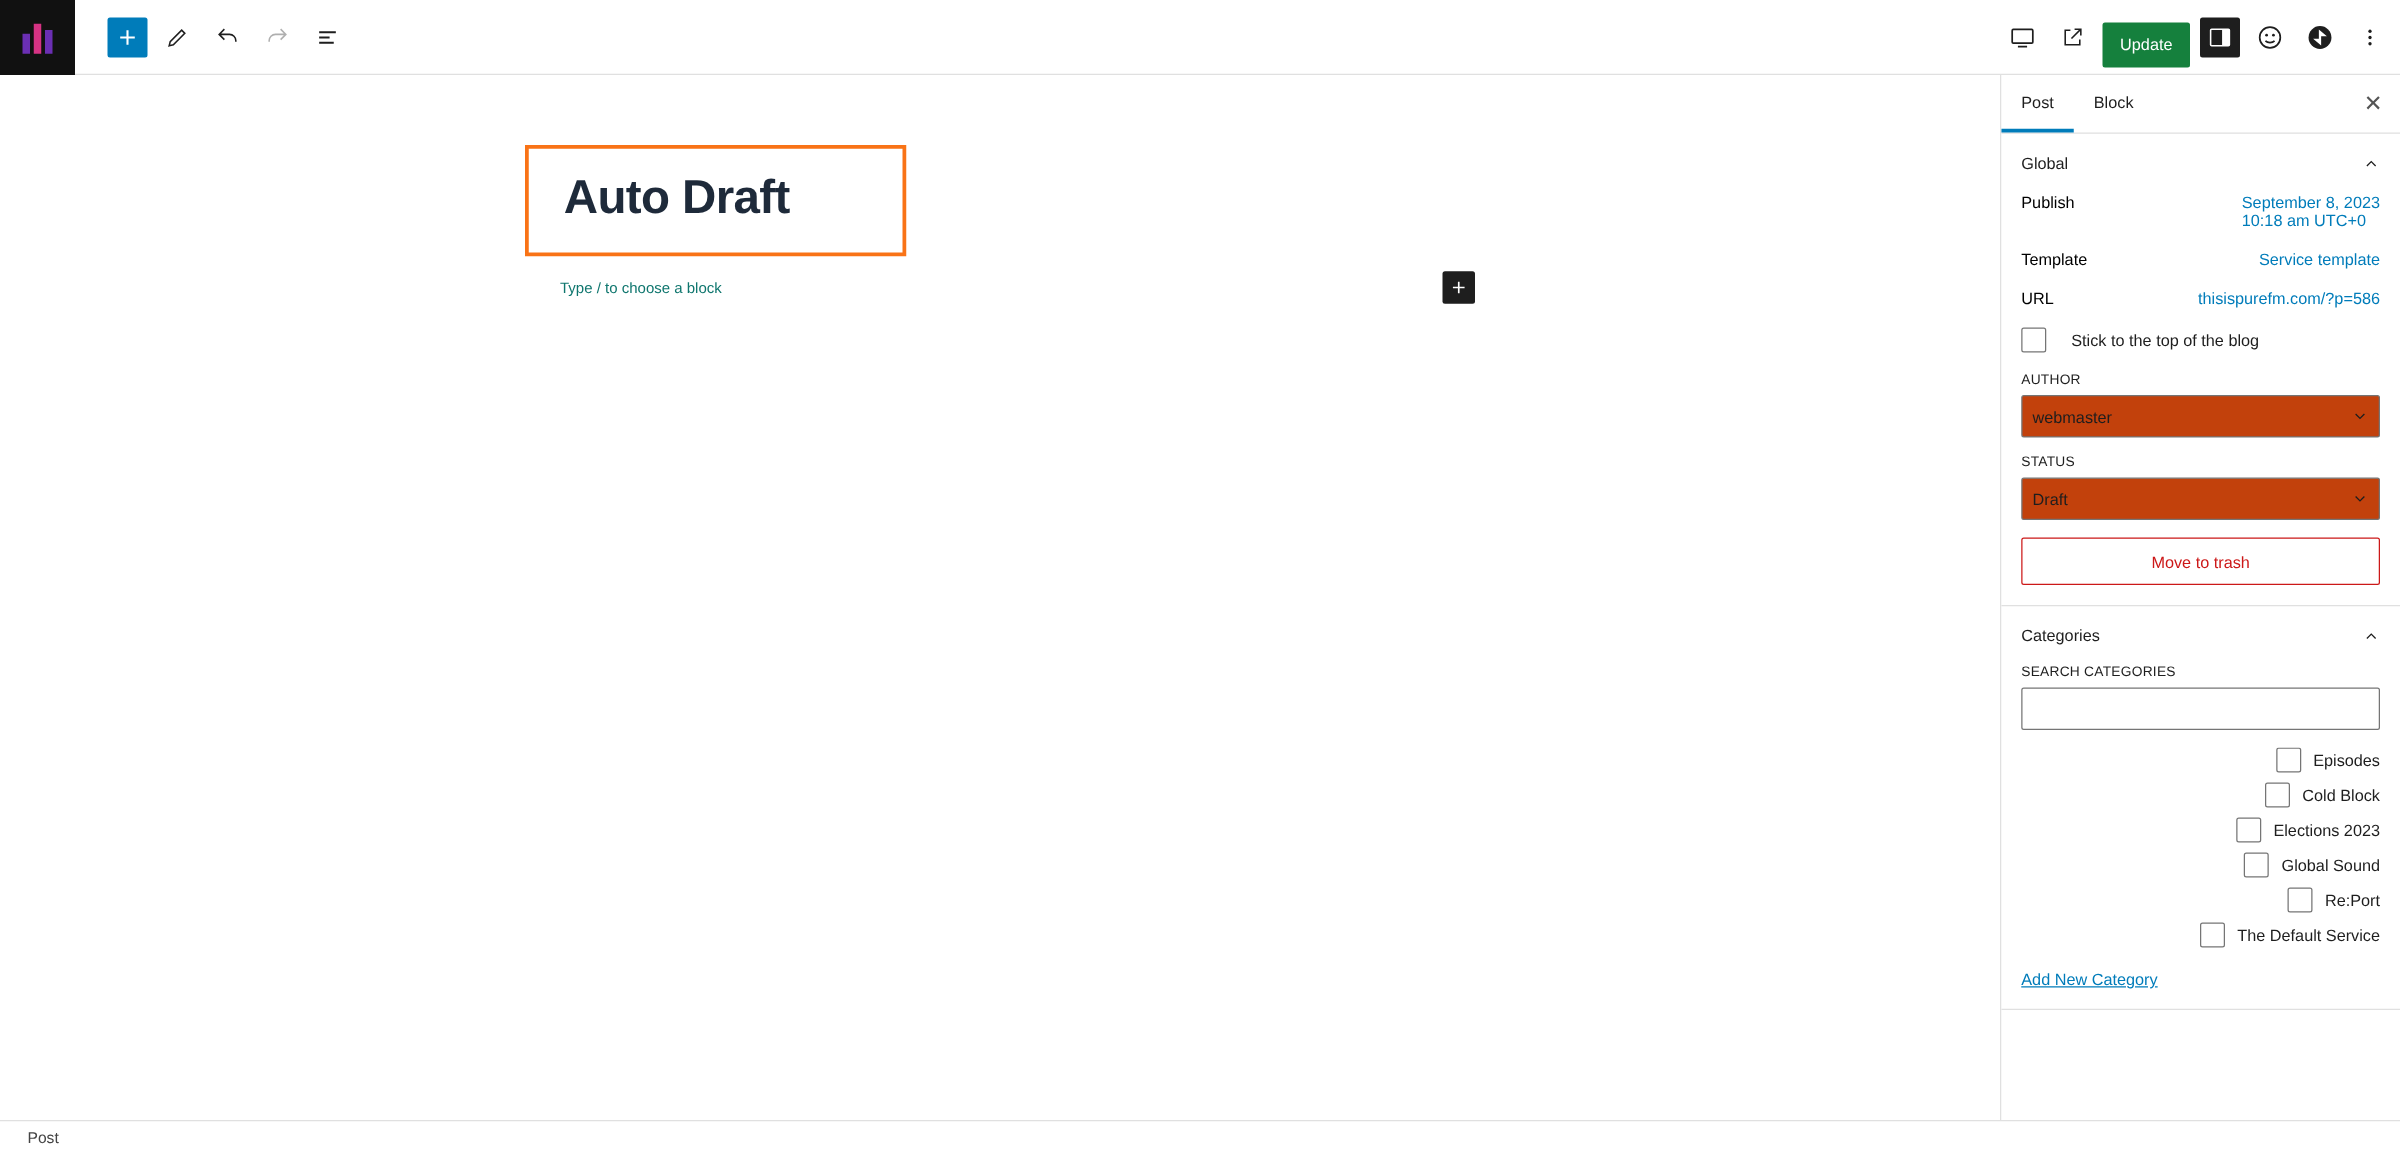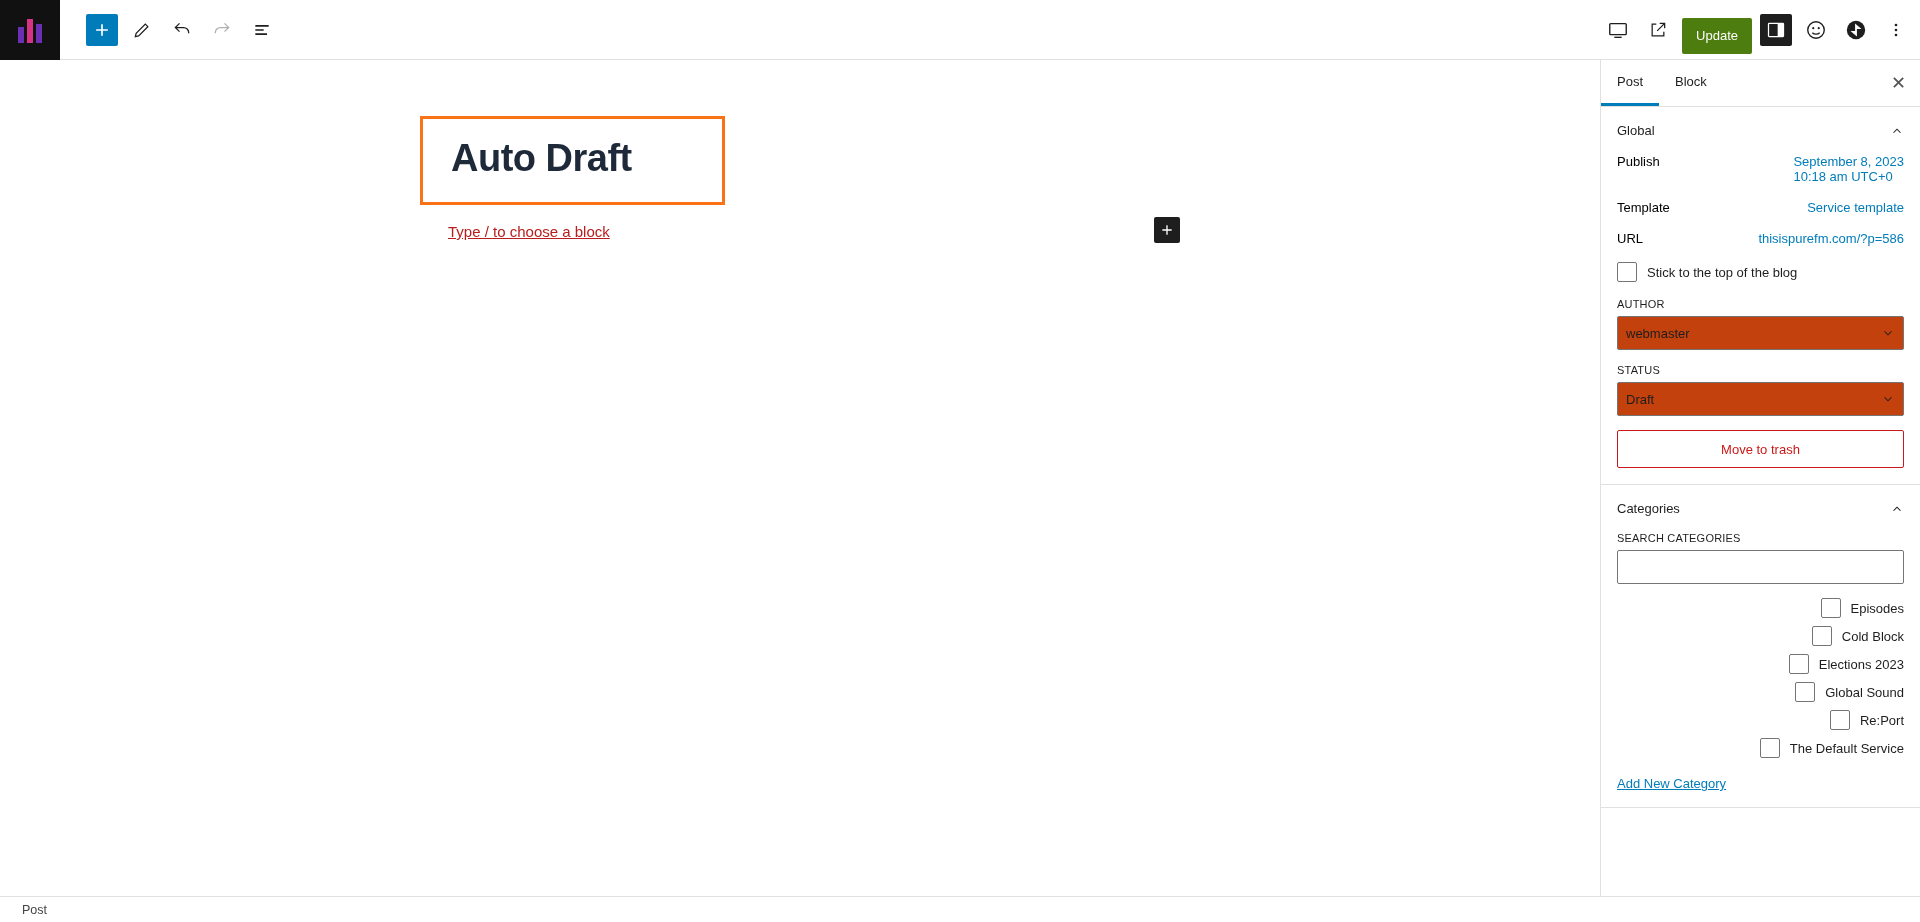--- a/index.html
+++ b/index.html
@@ -6,43 +6,43 @@
   html, body { width: 100%; height: 100%; font-family: -apple-system, BlinkMacSystemFont, "Segoe UI", Arial, sans-serif; font-size: 13px; color: #1e1e1e; background: #fff; }
   .app { display: flex; flex-direction: column; height: 922px; width: 1920px; position: relative; }
   
   .topbar { height: 60px; border-bottom: 1px solid #e0e0e0; display: flex; align-items: center; justify-content: space-between; padding-right: 8px; }
   .topbar-left { display: flex; align-items: center; gap: 8px; }
   .site-logo { width: 60px; height: 60px; background: #111; display: flex; align-items: center; justify-content: center; }
   .toolbar-btn { width: 32px; height: 32px; display: flex; align-items: center; justify-content: center; border-radius: 2px; cursor: pointer; color: #1e1e1e; }
   .toolbar-btn.primary { background: #007cba; color: #fff; }
   .toolbar-btn.dark { background: #1e1e1e; color: #fff; }
   .topbar-right { display: flex; align-items: center; gap: 8px; }
-  .update-btn { background: #4d7c0f; color: #fff; border: none; padding: 0 14px; height: 36px; border-radius: 2px; font-size: 13px; cursor: pointer; margin-top: 12px; }
+  .update-btn { background: #15803d; color: #fff; border: none; padding: 0 14px; height: 36px; border-radius: 2px; font-size: 13px; cursor: pointer; margin-top: 12px; }
   
   .main { flex: 1; display: flex; min-height: 0; }
   .editor { flex: 1; position: relative; overflow: auto; }
   .editor-inner { max-width: 760px; margin: 0 auto; padding-top: 56px; position: relative; }
   .title-wrap { border: 3px solid #f97316; padding: 18px 24px 22px 28px; margin-bottom: 12px; width: 305px;}
   .post-title { font-size: 38px; font-weight: 700; color: #1e2a3a; letter-spacing: -0.5px;}
-  .block-prompt { color: #b91c1c; font-size: 15px; padding: 6px 28px; position:relative;text-decoration:underline; }
+  .block-prompt { color: #0f766e; font-size: 12px; padding: 6px 28px; position:relative; }
   .add-block-inline { position: absolute; right: 0; top: 0; width: 26px; height: 26px; background: #1e1e1e; color: #fff; display: flex; align-items: center; justify-content: center; border-radius: 2px; cursor: pointer; }
   
   .sidebar { width: 320px; border-left: 1px solid #e0e0e0; display: flex; flex-direction: column; overflow: hidden; }
   .sidebar-scroll { overflow-y: auto; flex: 1; }
   .tabs { display: flex; align-items: center; border-bottom: 1px solid #e0e0e0; position: relative; }
   .tab { padding: 14px 16px; font-size: 13px; color: #1e1e1e; cursor: pointer; border-bottom: 3px solid transparent; font-weight:500;}
   .tab.active { border-bottom-color: #007cba; font-weight: 500; }
   .tab-close { margin-left: auto; padding: 0 14px; cursor: pointer; color: #555; font-size: 18px;}
   .panel { border-bottom: 1px solid #e0e0e0; }
   .panel-header { display: flex; align-items: center; justify-content: space-between; padding: 16px; font-weight: 500; cursor: pointer; }
   .panel-body { padding: 0 16px 16px 16px; }
   .row { display: flex; justify-content: space-between; align-items: flex-start; margin-bottom: 16px; font-size: 13px; }
   .row .label { color: #000000; }
   .row .value { color: #007cba; text-align: left; max-width: 150px; cursor: pointer; }
-  .checkbox-row { display: flex; align-items: center; gap: 10px; margin-bottom: 16px; }
+  .checkbox-row { display: flex; align-items: center; gap: 20px; margin-bottom: 16px; }
   .checkbox { width: 20px; height: 20px; border: 1px solid #757575; border-radius: 2px; flex-shrink: 0; cursor: pointer; }
   .field-label { font-size: 11px; font-weight: 500; text-transform: uppercase; color: #1e1e1e; margin-bottom: 6px; display: block; letter-spacing: 0.2px;}
   .select { width: 100%; height: 34px; border: 1px solid #757575; border-radius: 2px; padding: 0 8px; font-size: 13px; background: #c2410c; display: flex; align-items: center; justify-content: space-between; cursor: pointer; margin-bottom: 14px;}
   .trash-btn { width: 100%; height: 38px; border: 1px solid #cc1818; color: #cc1818; background: #fff; border-radius: 2px; font-size: 13px; cursor: pointer; }
   .text-input { width: 100%; height: 34px; border: 1px solid #757575; border-radius: 2px; padding: 0 8px; margin-bottom: 14px; }
   .cat-list { max-height: 180px; overflow-y: auto; border-right:0; margin-right:-16px; padding-right:16px;}
   .cat-item { display: flex; align-items: center; gap: 10px; margin-bottom: 8px; justify-content: flex-end; }
   .cat-item.sub { margin-left: 16px; }
   .add-cat { color: #007cba; text-decoration: underline; cursor: pointer; font-size: 13px; display:inline-block; margin-top:10px;}
   

